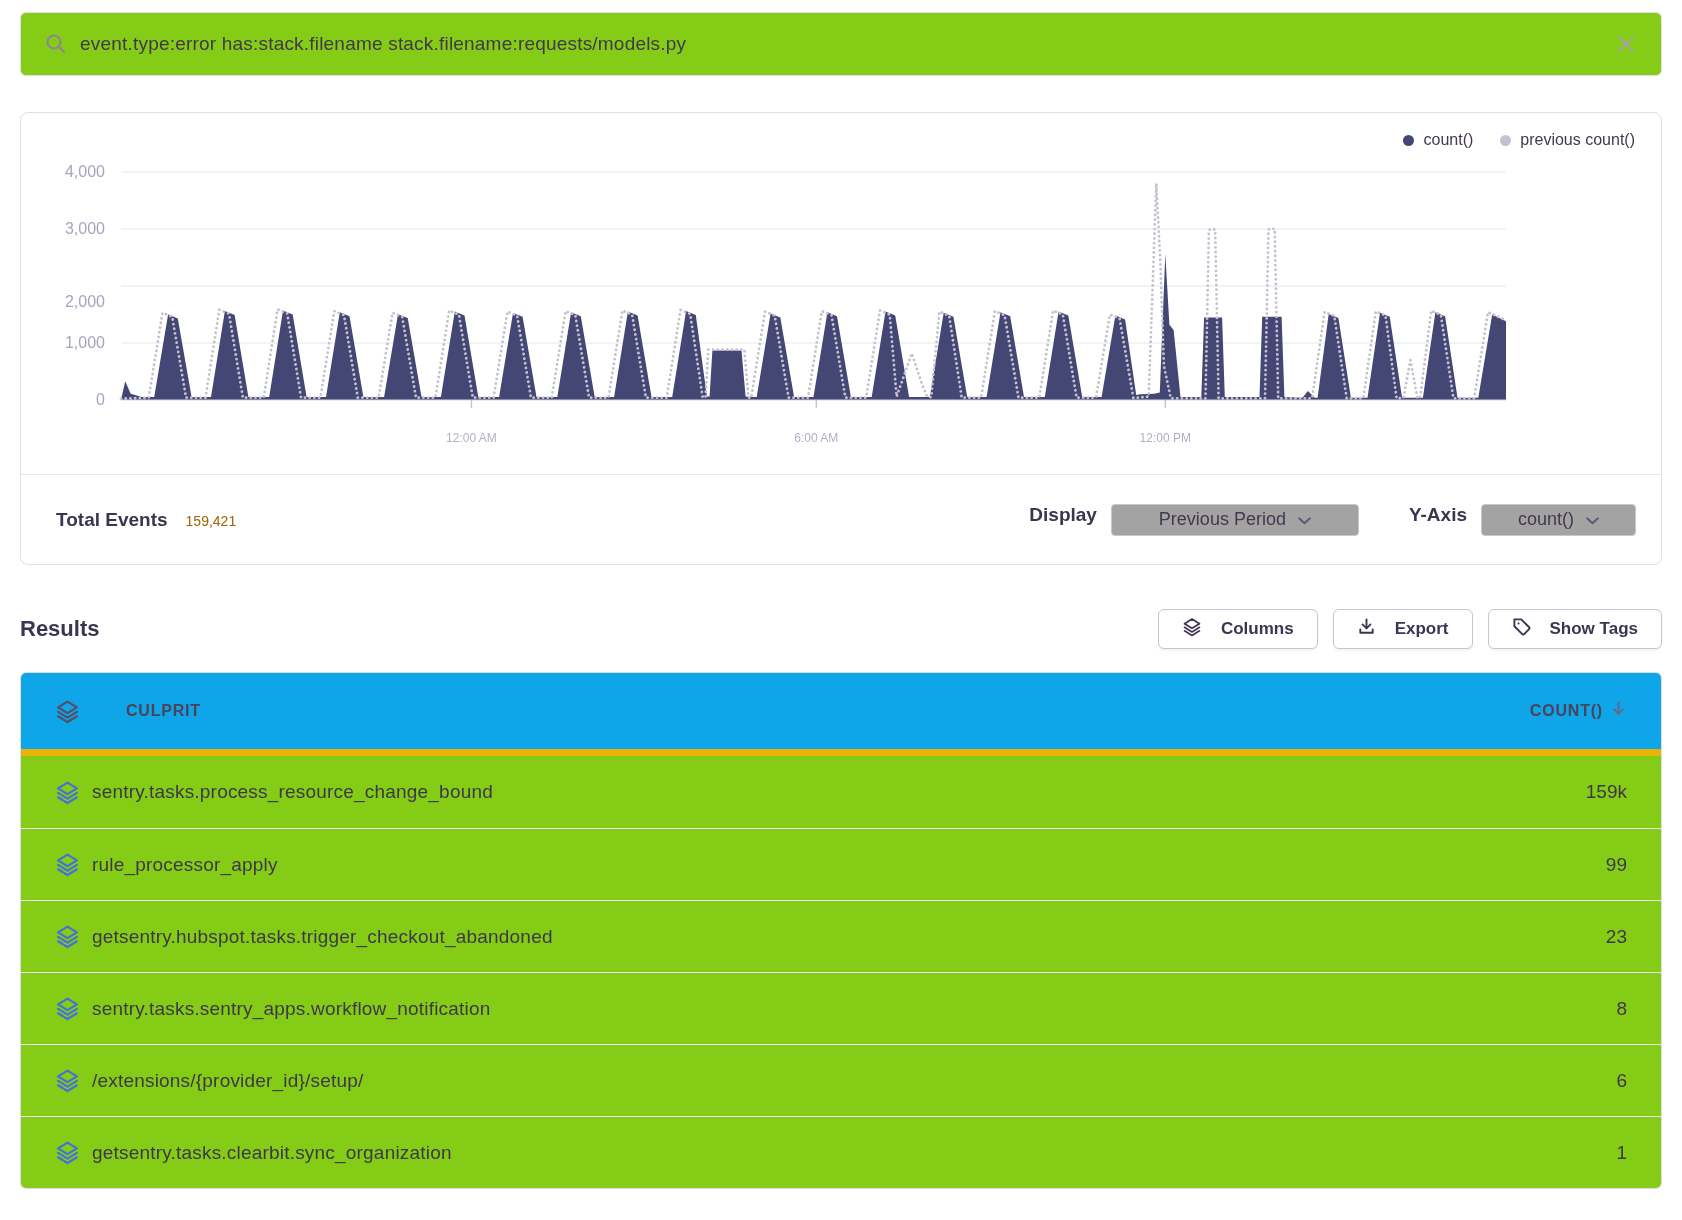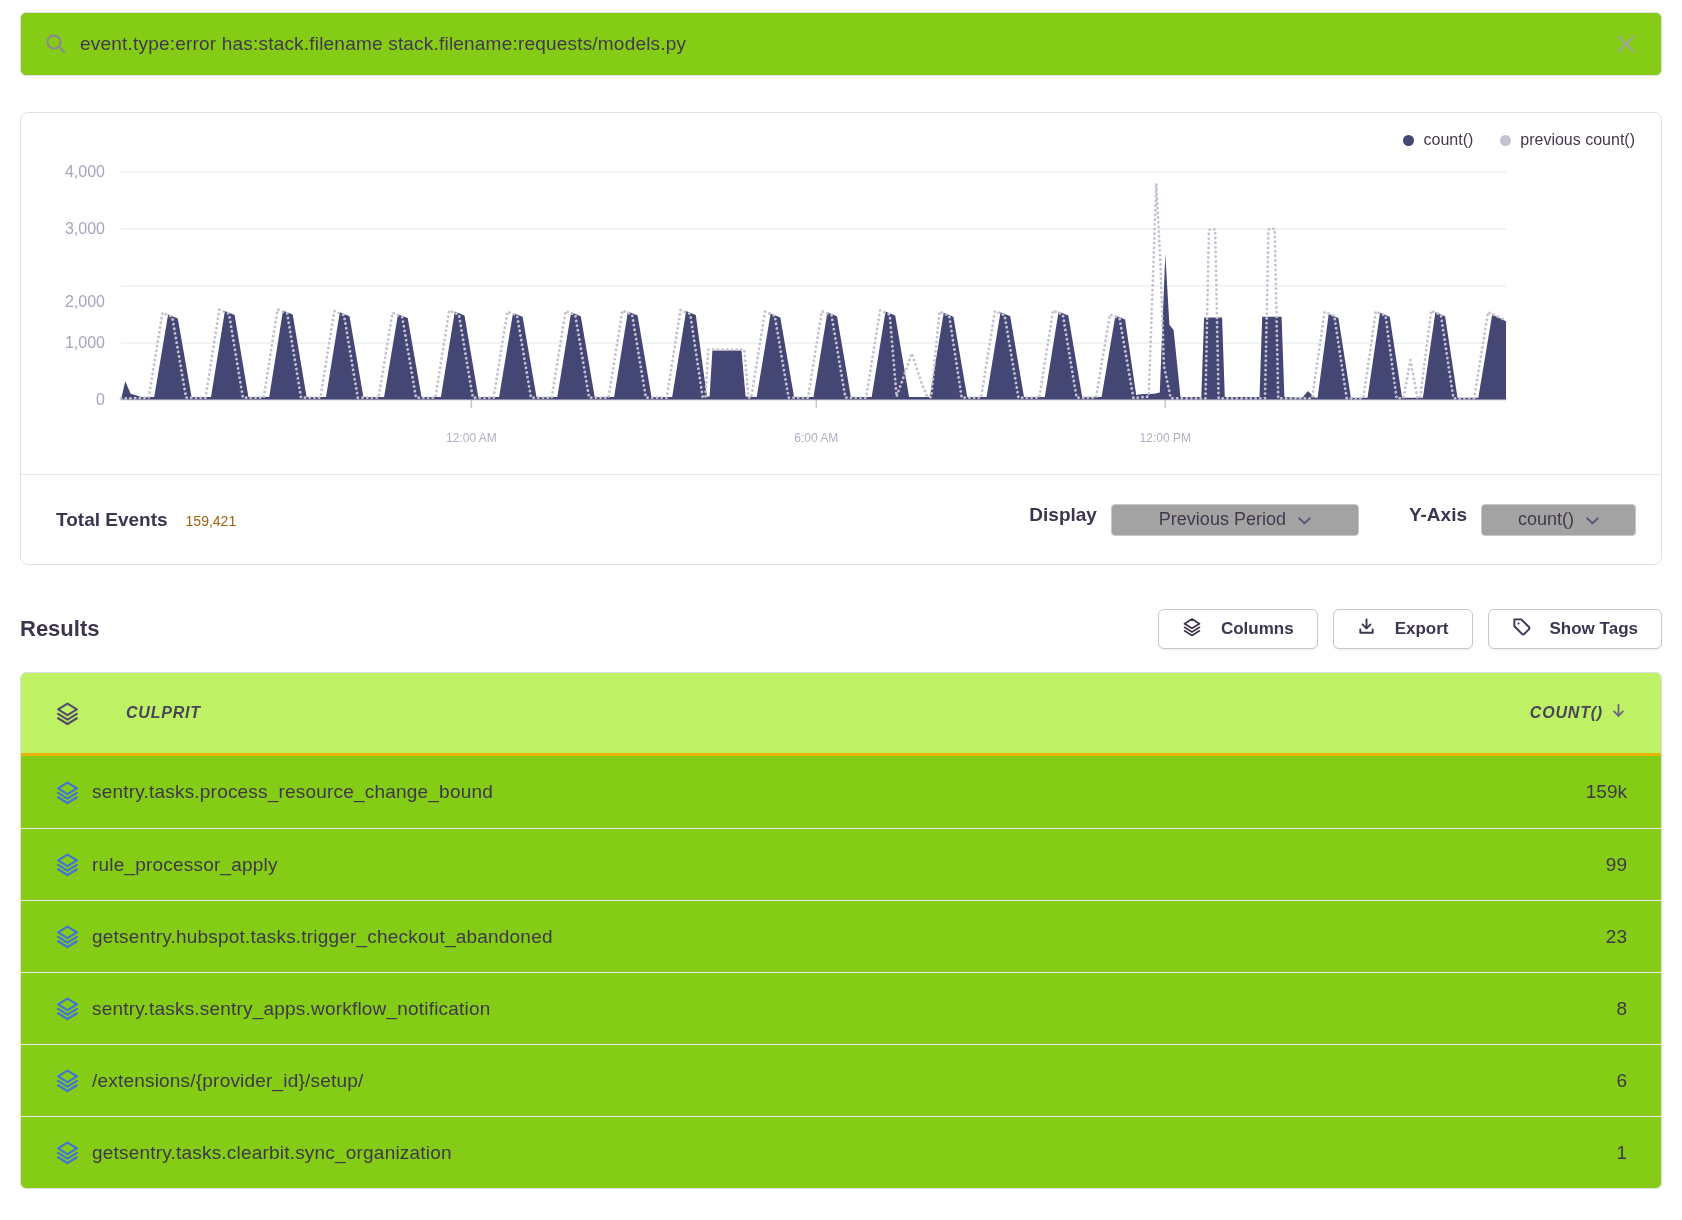--- a/index.html
+++ b/index.html
@@ -50,22 +50,22 @@
   .btn-group { display:flex; gap:15px; }
   .btn {
     height:40px; background:#fff; border:1px solid #c9c3d2; border-radius:6px;
     display:flex; align-items:center; gap:19px; padding:0 23px;
     font-size:17px; font-weight:bold; color:#3d3450; cursor:pointer;
     box-shadow:0 2px 1px rgba(60,50,80,.05); font-family:"Liberation Sans", sans-serif;
   }
   
   .results-table { margin:17px 20px 30px; border:1px solid #e0dce6; border-radius:6px; overflow:hidden; background:#fff; }
   .t-header {
-    height:83px; background:#bef264; border-bottom:3px solid #eab308;
-    display:flex; align-items:center; padding:0 34px;font-style:italic;
+    height:83px; background:#0ea5e9; border-bottom:7px solid #eab308;
+    display:flex; align-items:center; padding:0 34px;
   }
   .t-header .col-label { font-size:16px; font-weight:bold; color:#4a4458; letter-spacing:.8px; margin-left:46px; }
   .t-header .spacer, .t-row .spacer { flex:1; }
   .count-head { display:flex; align-items:center; gap:7px; cursor:pointer; }
   .t-row {
     height:72px; display:flex; align-items:center; padding:0 34px;
     border-top:1px solid #ece8f0; background:#84cc16;
   }
   .t-row:first-of-type { border-top:none; }
   .t-row .culprit { font-size:19px; color:#3e3849; margin-left:12px; letter-spacing:.2px; }

